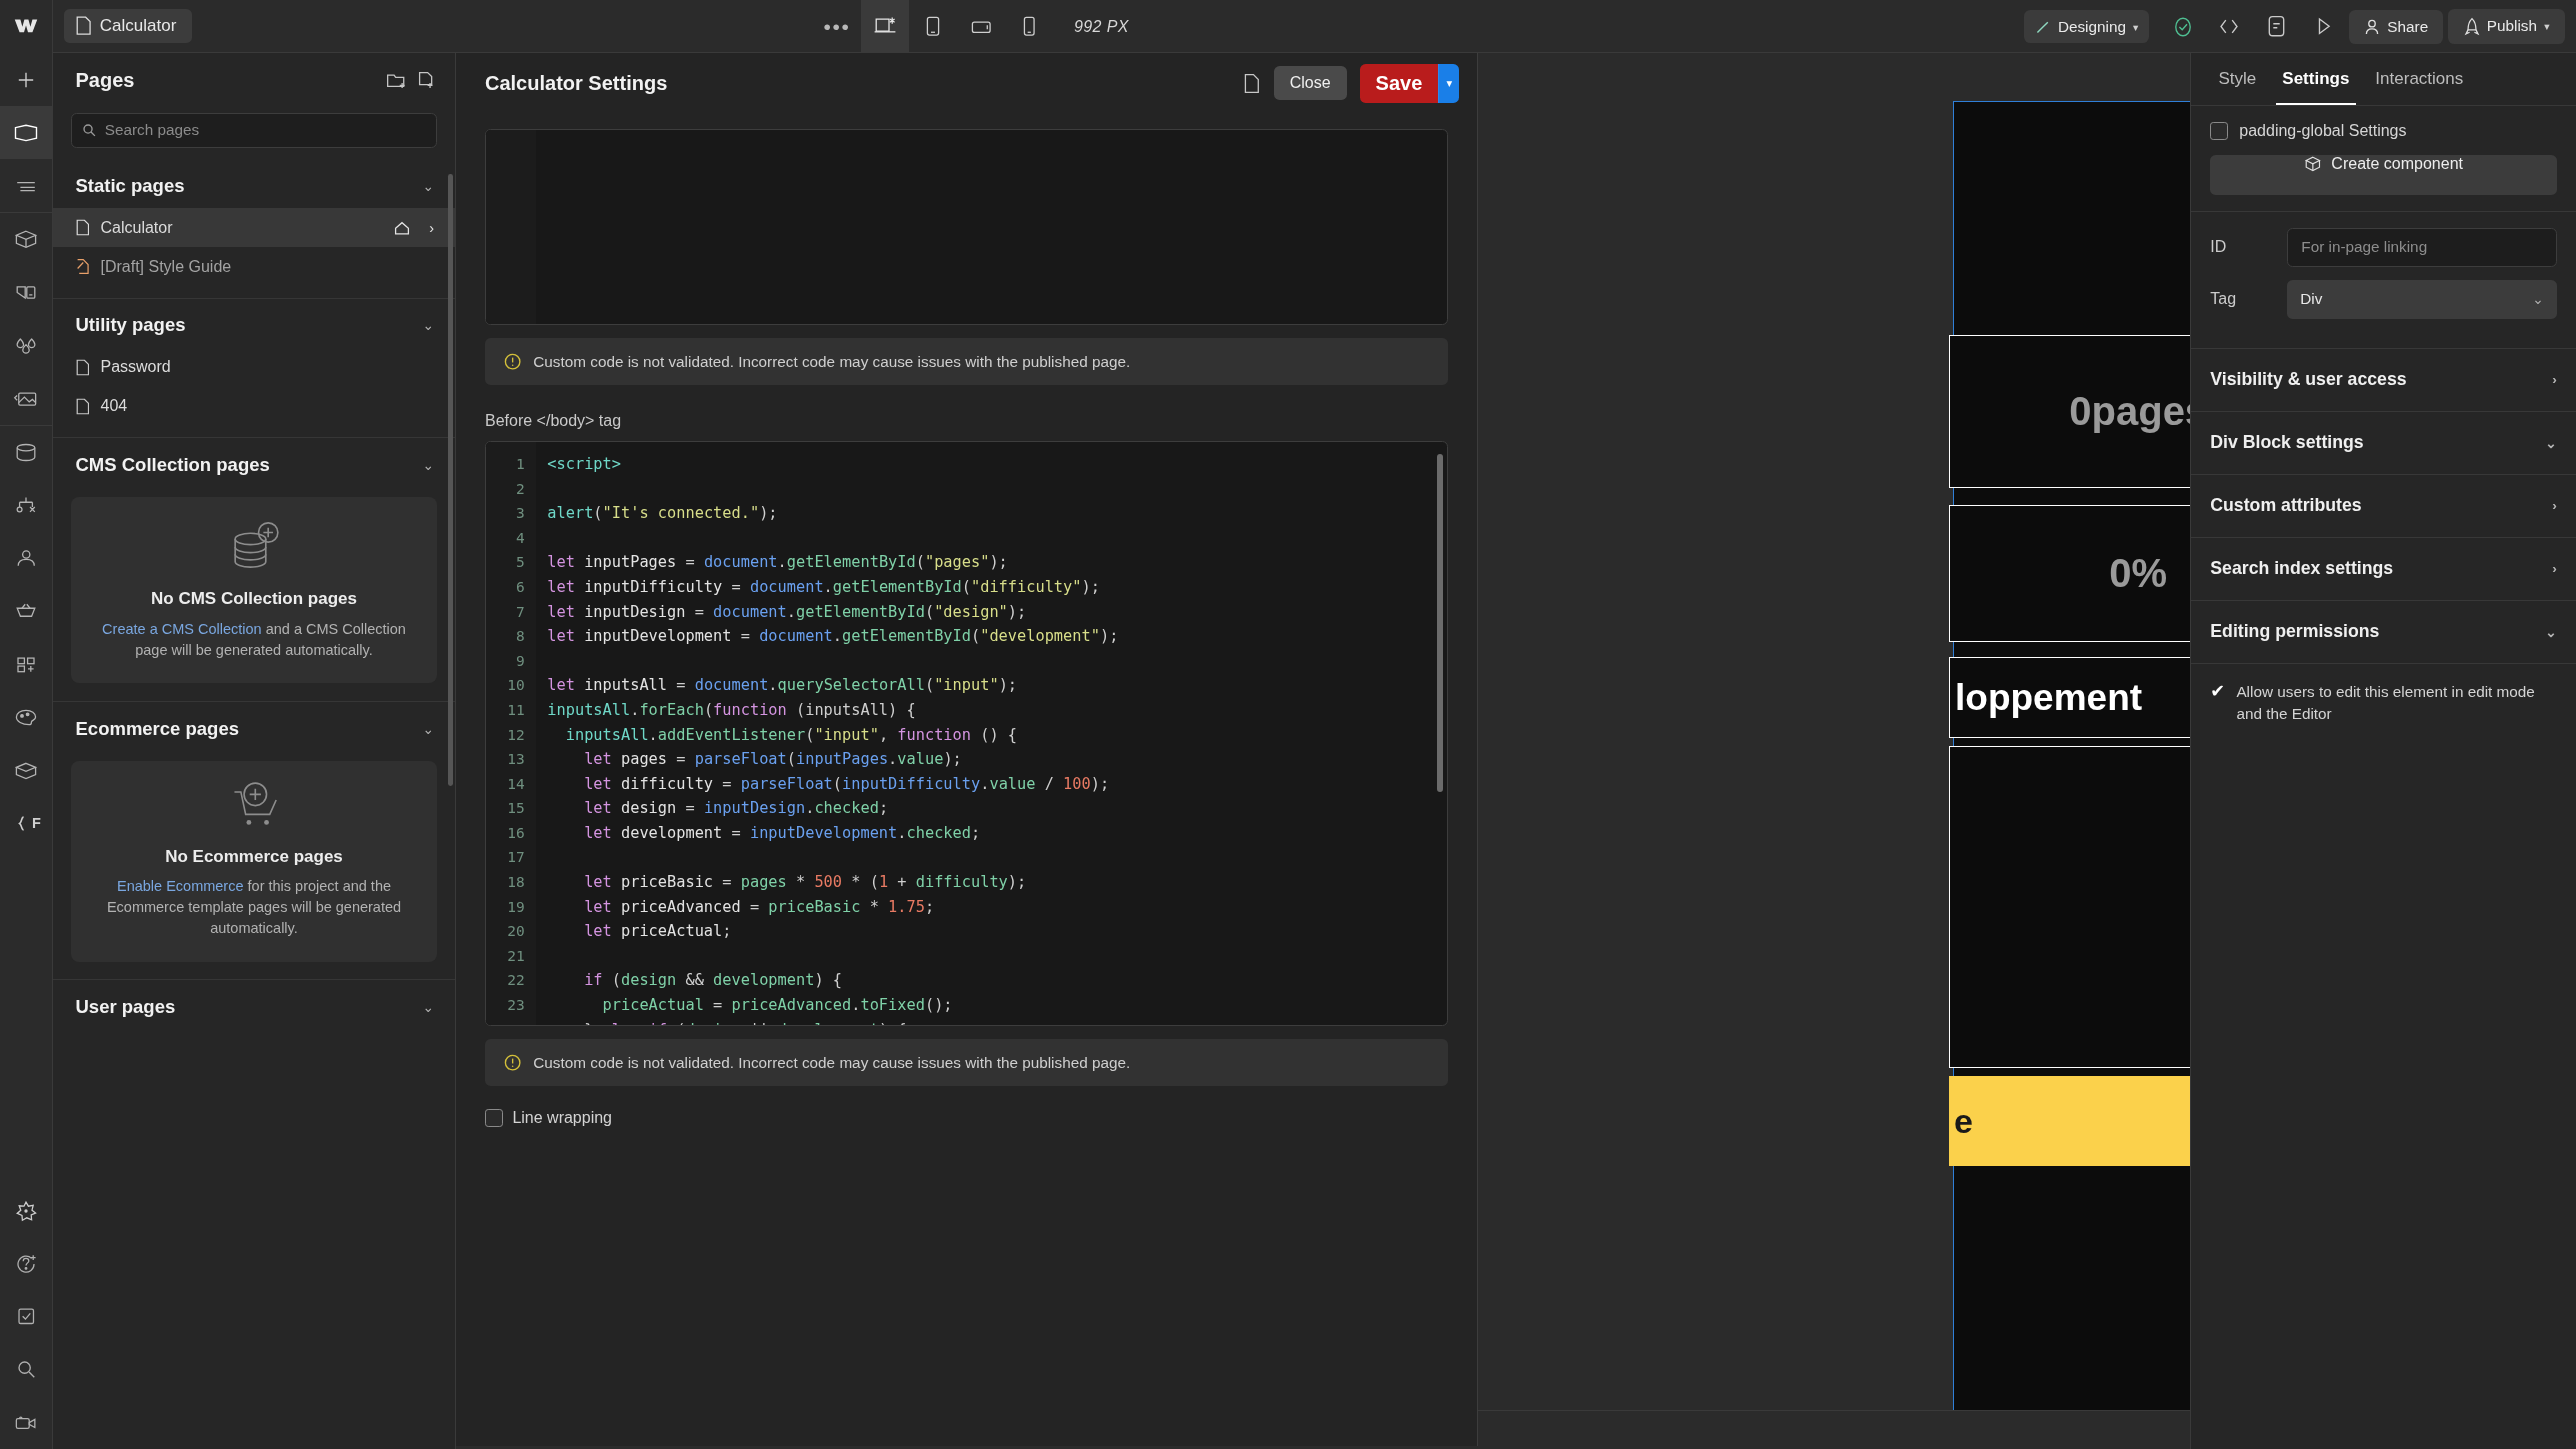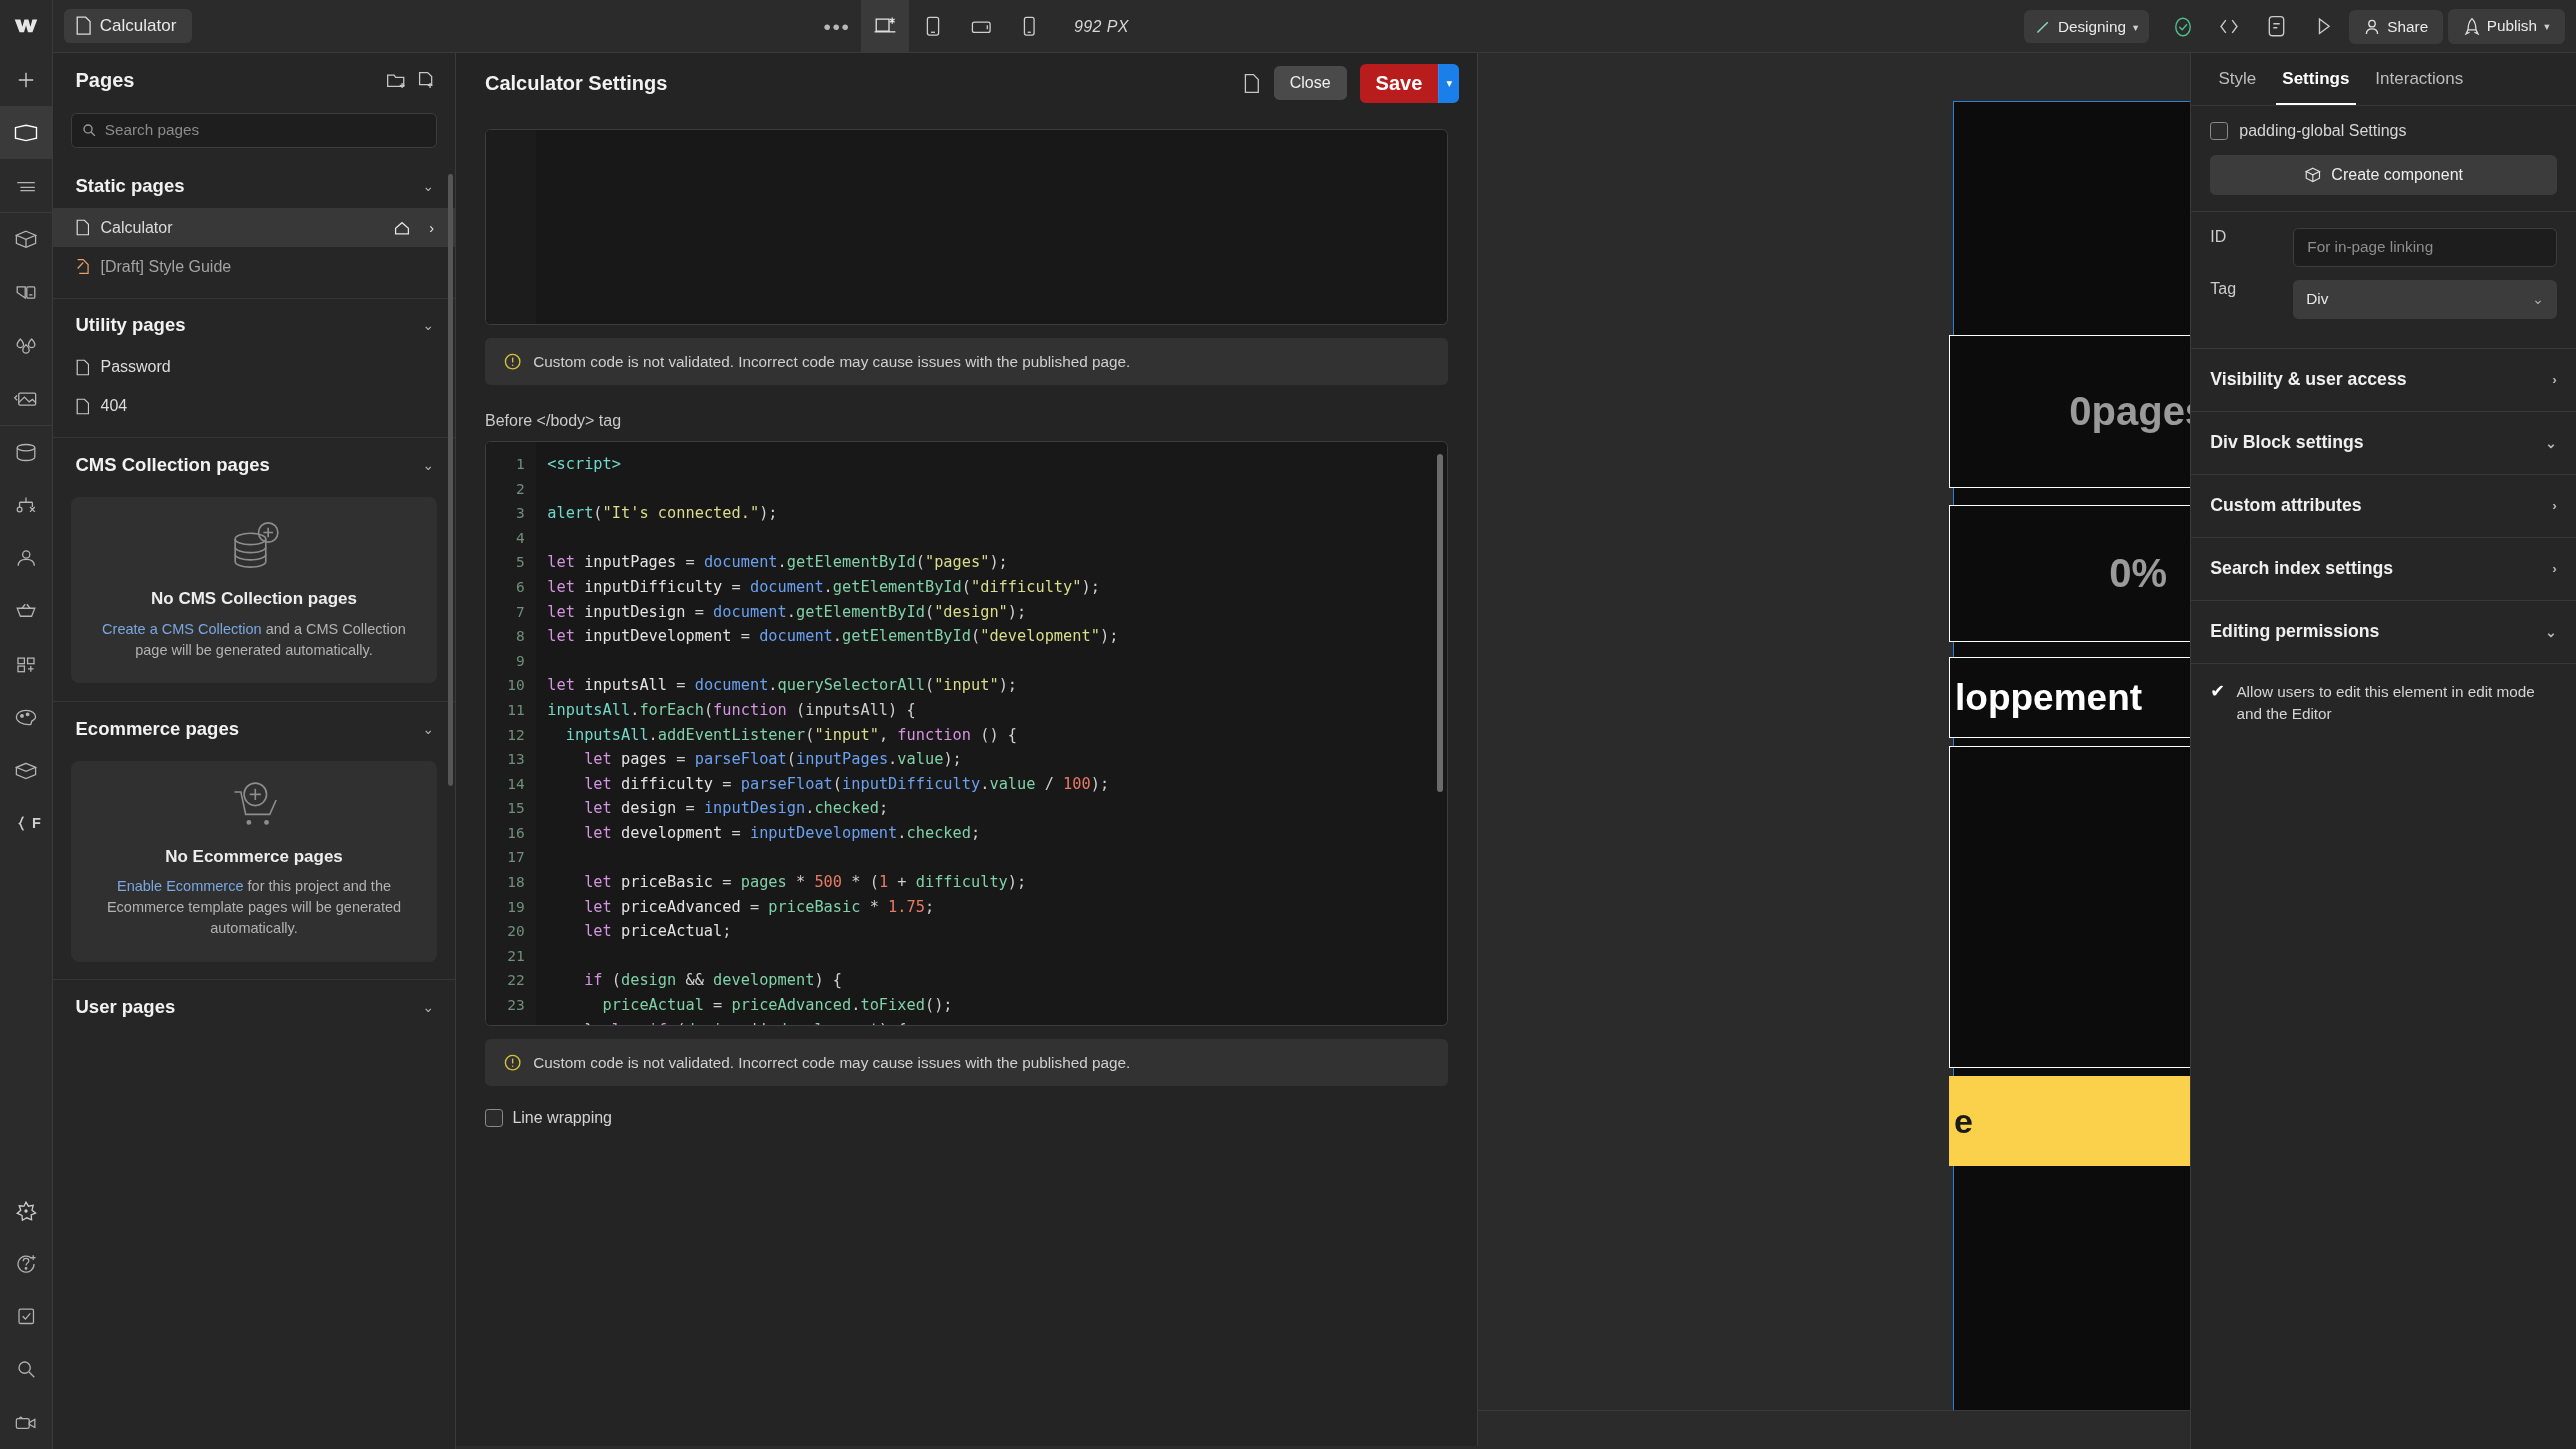--- a/index.html
+++ b/index.html
@@ -215,24 +215,24 @@
     display:flex; align-items:center; padding:0 13px; font-size:17px; color:#bdbdbd; position:relative;
   }
   .rp-tab.active { color:#ffffff; font-weight:bold; }
   .rp-tab.active::after {
     content:""; position:absolute; left:6.4px; right:6.4px; bottom:0; height:2.4px; background:#ffffff;
   }
   .rp-block { padding:16px 19.3px; border-bottom:0.8px solid #383838; }
   .rp-check-row { display:flex; align-items:center; gap:11.3px; font-size:16px; color:#d6d6d6; margin-bottom:14.5px;}
   .rp-btn {
     width:100%; background:#3c3c3c; border-radius:5.6px; height:40px;
-    display:flex; align-items:center; justify-content:center; gap:9.7px;
+    display:flex; justify-content:center; gap:9.7px;
     font-size:16px; color:#ededed;
   }
-  .rp-field-row { display:flex; align-items:flex-start; gap:27px; margin-bottom:13px; }
+  .rp-field-row { display:flex; align-items:center; gap:21px; margin-bottom:13px; }
   .rp-field-label { width:56px; font-size:16px; color:#cccccc; }
   .rp-input {
     flex:1; height:39px; background:#1d1d1d; border:0.8px solid #3d3d3d; border-radius:5.6px;
     display:flex; align-items:center; padding:0 13px; font-size:15.3px; color:#8d8d8d;
   }
   .rp-select {
     flex:1; height:39px; background:#3c3c3c; border-radius:5.6px;
     display:flex; align-items:center; justify-content:space-between; padding:0 13px;
     font-size:15.3px; color:#e8e8e8;
   }

